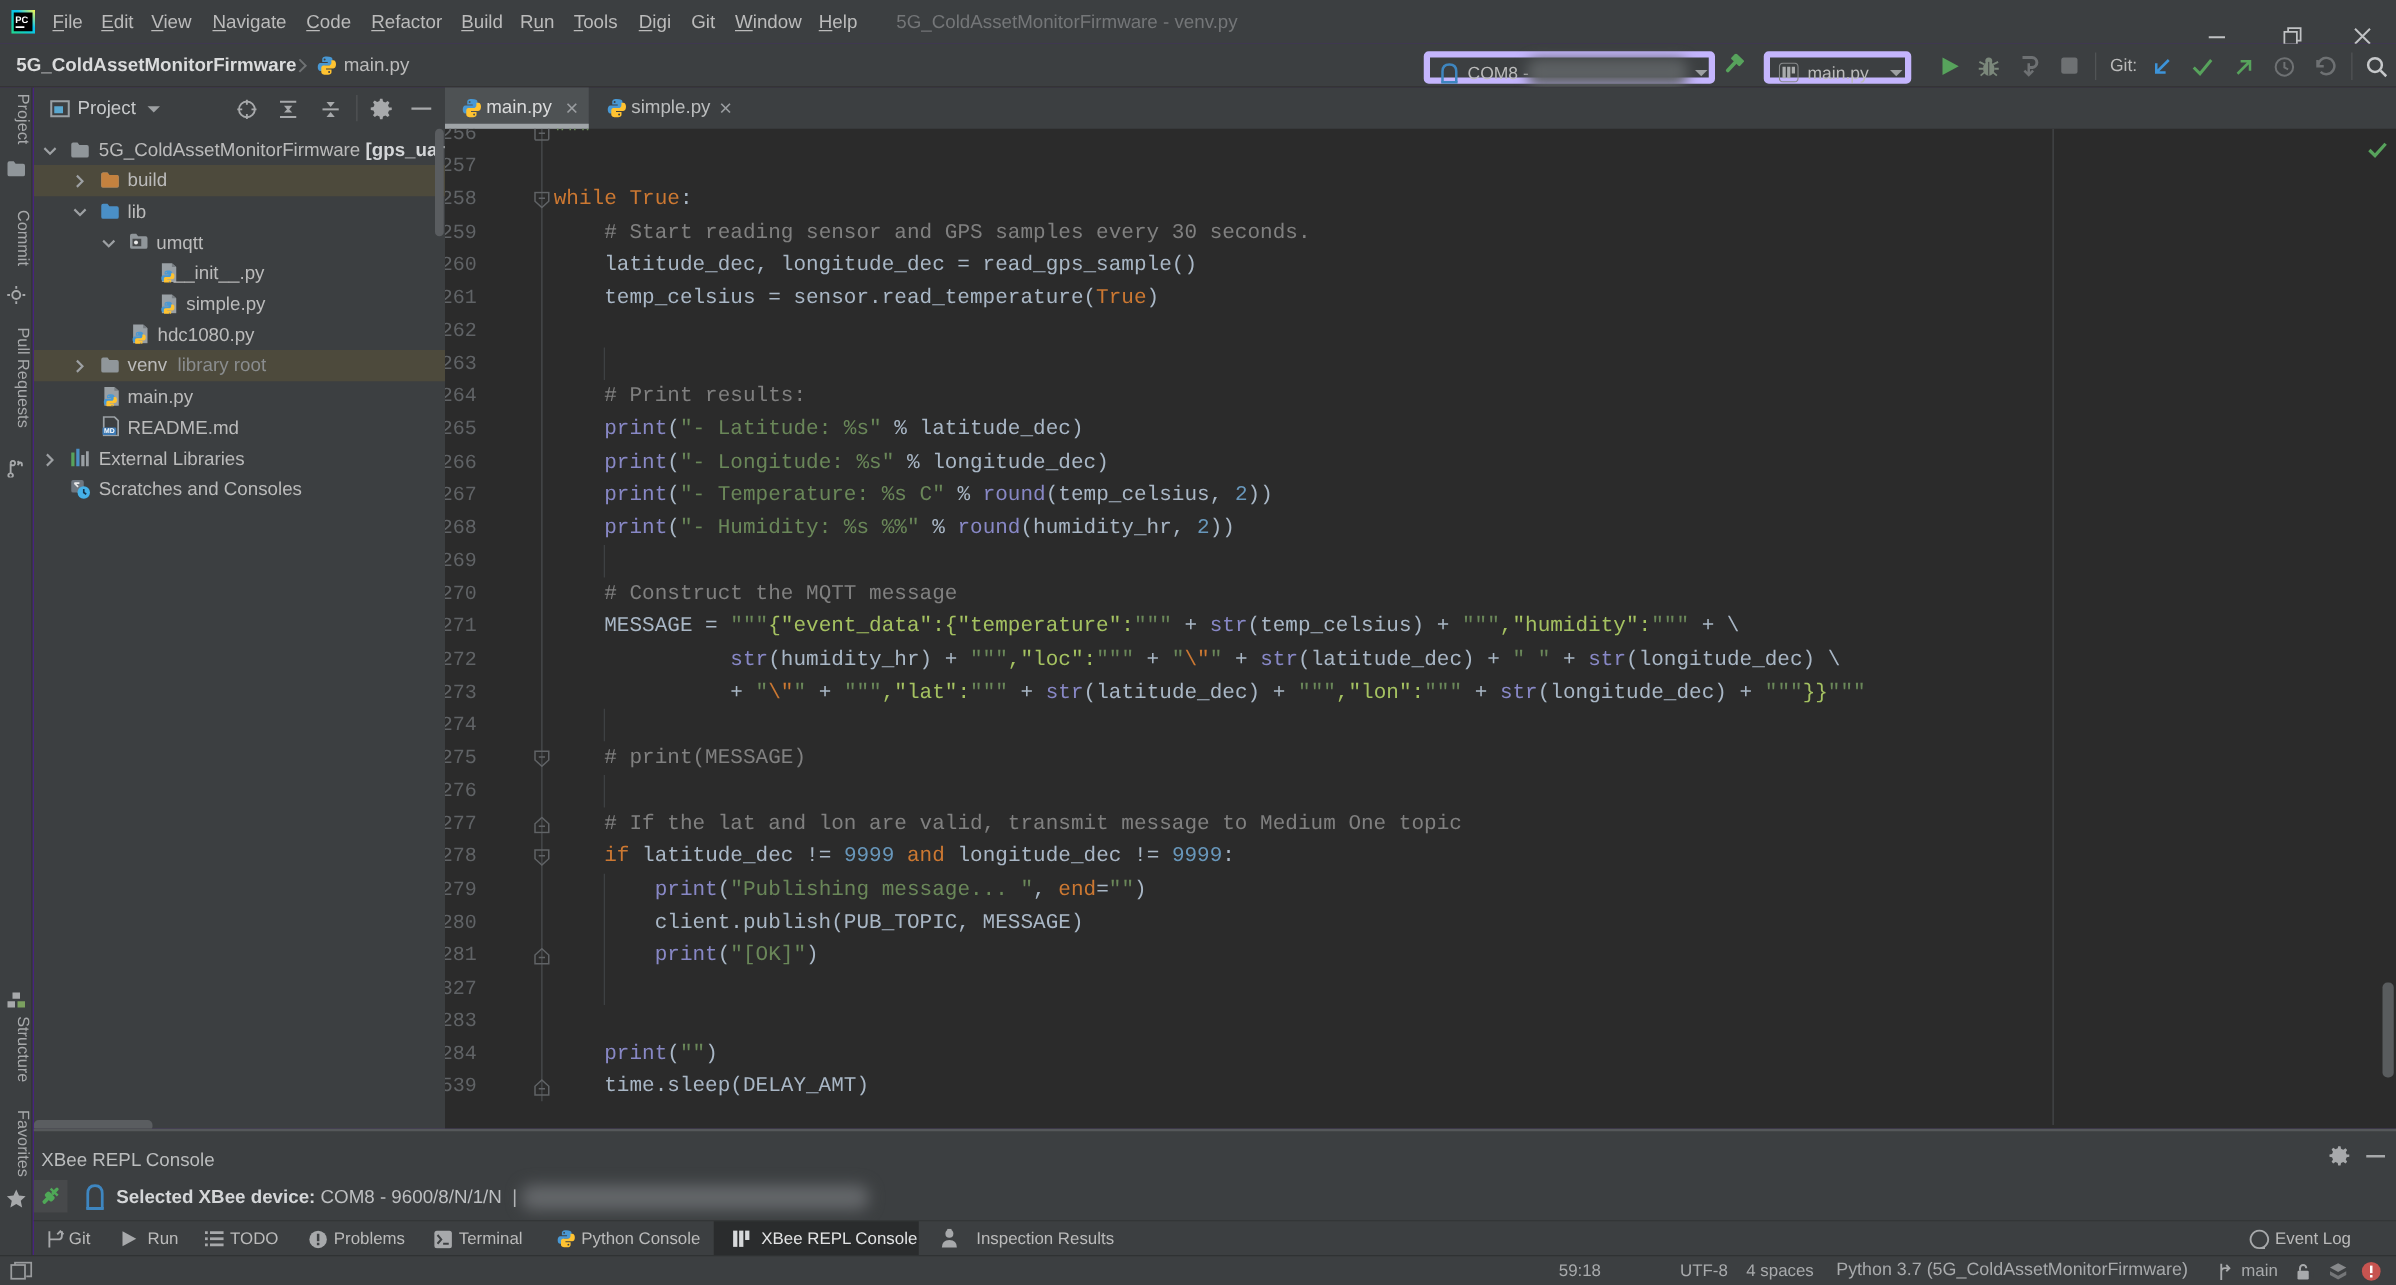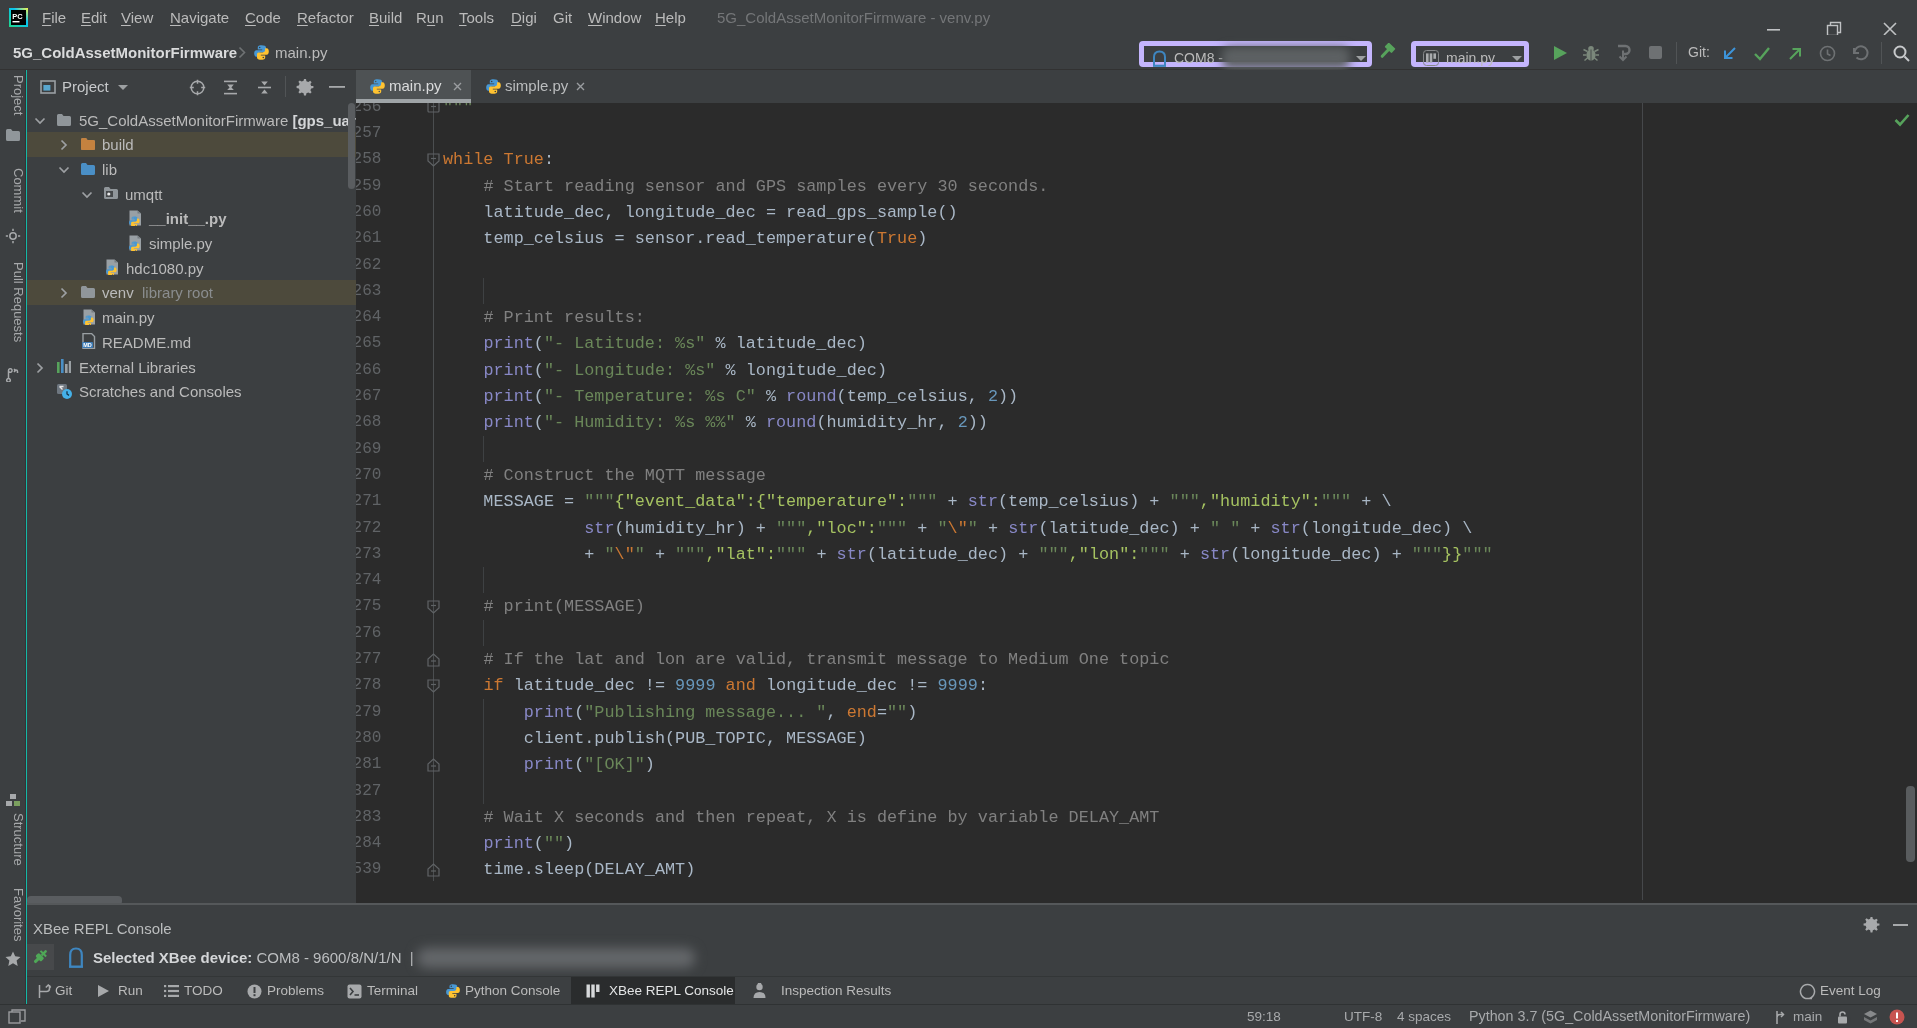--- a/index.html
+++ b/index.html
@@ -1,17 +1,17 @@
 <!DOCTYPE html>
 <html><head><meta charset="utf-8"><title>pycharm</title>
 <style>
 *{margin:0;padding:0;box-sizing:border-box;}
 html,body{width:1917px;height:1028px;overflow:hidden;background:#3c3f41;font-family:"Liberation Sans",sans-serif;}
 .abs{position:absolute;}
-#win{position:relative;width:1917px;height:1028px;background:#14b8a6;color:#bbbbbb;}
+#win{position:relative;width:1917px;height:1028px;background:#4c1d95;color:#bbbbbb;}
 
 #titlebar{position:absolute;left:0;top:0;width:1917px;height:35px;background:#3c3f41;}
 #titlebar .menu{position:absolute;top:0;height:35px;line-height:35px;font-size:15px;color:#bbbbbb;}
 #titlebar u{text-decoration:underline;text-underline-offset:2px;}
 #wtitle{position:absolute;left:717px;top:0;height:35px;line-height:35px;font-size:15px;color:#747678;}
 #toolbar{position:absolute;left:0;top:35px;width:1917px;height:35px;background:#3c3f41;border-bottom:1px solid #323232;}
 .crumb{position:absolute;top:0;height:35px;line-height:35px;font-size:15px;}
 .combo{position:absolute;top:6px;height:26px;border:5px solid #c4b5fd;border-radius:4px;}
 .cartxt{font-size:14px;color:#bbbbbb;position:absolute;top:0;height:24px;line-height:24px;}
 .darr{position:absolute;width:0;height:0;border-left:5px solid transparent;border-right:5px solid transparent;border-top:5px solid #9da0a2;}
@@ -270,21 +270,21 @@
  <svg class="ticon" style="left:76px;top:115px" width="16" height="16" viewBox="0 0 16 16">
         <path d="M1 3.5 q0 -1.5 1.5 -1.5 h3.5 l1.5 2 h6 q1.5 0 1.5 1.5 v7 q0 1.5 -1.5 1.5 h-11 q-1.5 0 -1.5 -1.5 z" fill="#90969a"></path>
         <rect x="3" y="6" width="7" height="6" fill="#46494b"></rect>
         <circle cx="5.8" cy="9" r="1.6" fill="#e8e8e8"></circle>
       </svg>
  <div class="trow" style="top:112px;left:98px;">umqtt</div>
 
  <svg class="ticon" style="left:100px;top:140px" width="16" height="16" viewBox="0 0 16 16">
         <use href="#pyfile"></use>
       </svg>
- <div class="trow" style="top:136px;left:122px;font-weight:bold;">__init__.py</div>
+ <div class="trow" style="top:136px;left:112px;">__init__.py</div>
 
  <svg class="ticon" style="left:100px;top:165px" width="16" height="16" viewBox="0 0 16 16">
         <use href="#pyfile"></use>
       </svg>
  <div class="trow" style="top:161px;left:122px;">simple.py</div>
 
  <svg class="ticon" style="left:77px;top:189px" width="16" height="16" viewBox="0 0 16 16">
         <use href="#pyfile"></use>
       </svg>
  <div class="trow" style="top:186px;left:99px;">hdc1080.py</div>
@@ -401,21 +401,20 @@
   <div class="num" style="top:569px">278</div>
         <div class="cl" style="top:569px">    <span class="k">if</span> latitude_dec != <span class="n">9999</span> <span class="k">and</span> longitude_dec != <span class="n">9999</span>:</div>
   <div class="num" style="top:596px">279</div>
         <div class="cl" style="top:596px">        <span class="b">print</span>(<span class="s">"Publishing message... "</span>, <span class="k">end</span>=<span class="s">""</span>)</div>
   <div class="num" style="top:622px">280</div>
         <div class="cl" style="top:622px">        client.publish(PUB_TOPIC, MESSAGE)</div>
   <div class="num" style="top:648px">281</div>
         <div class="cl" style="top:648px">        <span class="b">print</span>(<span class="s">"[OK]"</span>)</div>
   <div class="num" style="top:675px">327</div>
   <div class="num" style="top:701px">283</div>
-        <div class="cl" style="top:701px">    <span class="c"># Wait X seconds and then repeat, X is define by variable DELAY_AMT</span></div>
   <div class="num" style="top:727px">284</div>
         <div class="cl" style="top:727px">    <span class="b">print</span>(<span class="s">""</span>)</div>
   <div class="num" style="top:753px">539</div>
         <div class="cl" style="top:753px">    time.sleep(DELAY_AMT)</div>
   <svg class="abs" style="left:71px;top:-3px" width="13" height="13" viewBox="0 0 13 13" fill="none" stroke="#606366" stroke-width="1.2">
           <rect x="1" y="1" width="11" height="11" rx="1"></rect>
           <path d="M4 6.5 h5"></path>
         </svg>
   <svg class="abs" style="left:71px;top:50px" width="13" height="14" viewBox="0 0 13 14" fill="none" stroke="#606366" stroke-width="1.2">
           <path d="M1 1 h11 v7 l-5.5 5 L1 8 z"></path>

